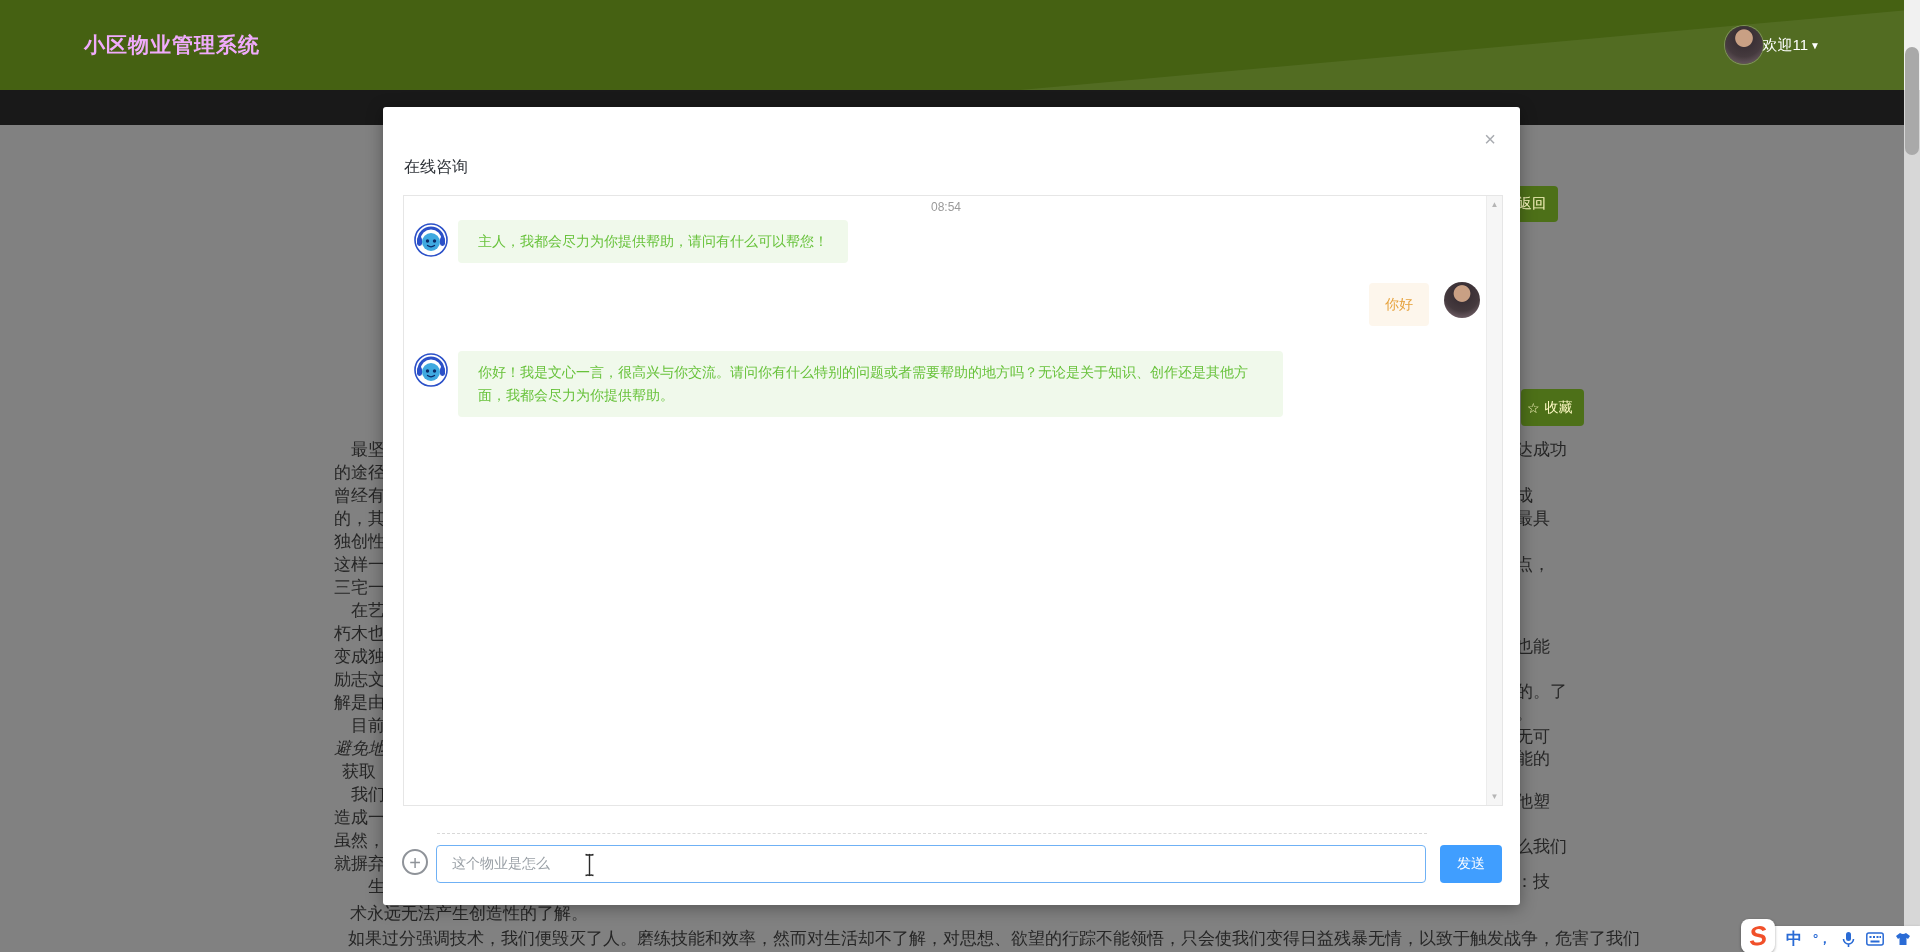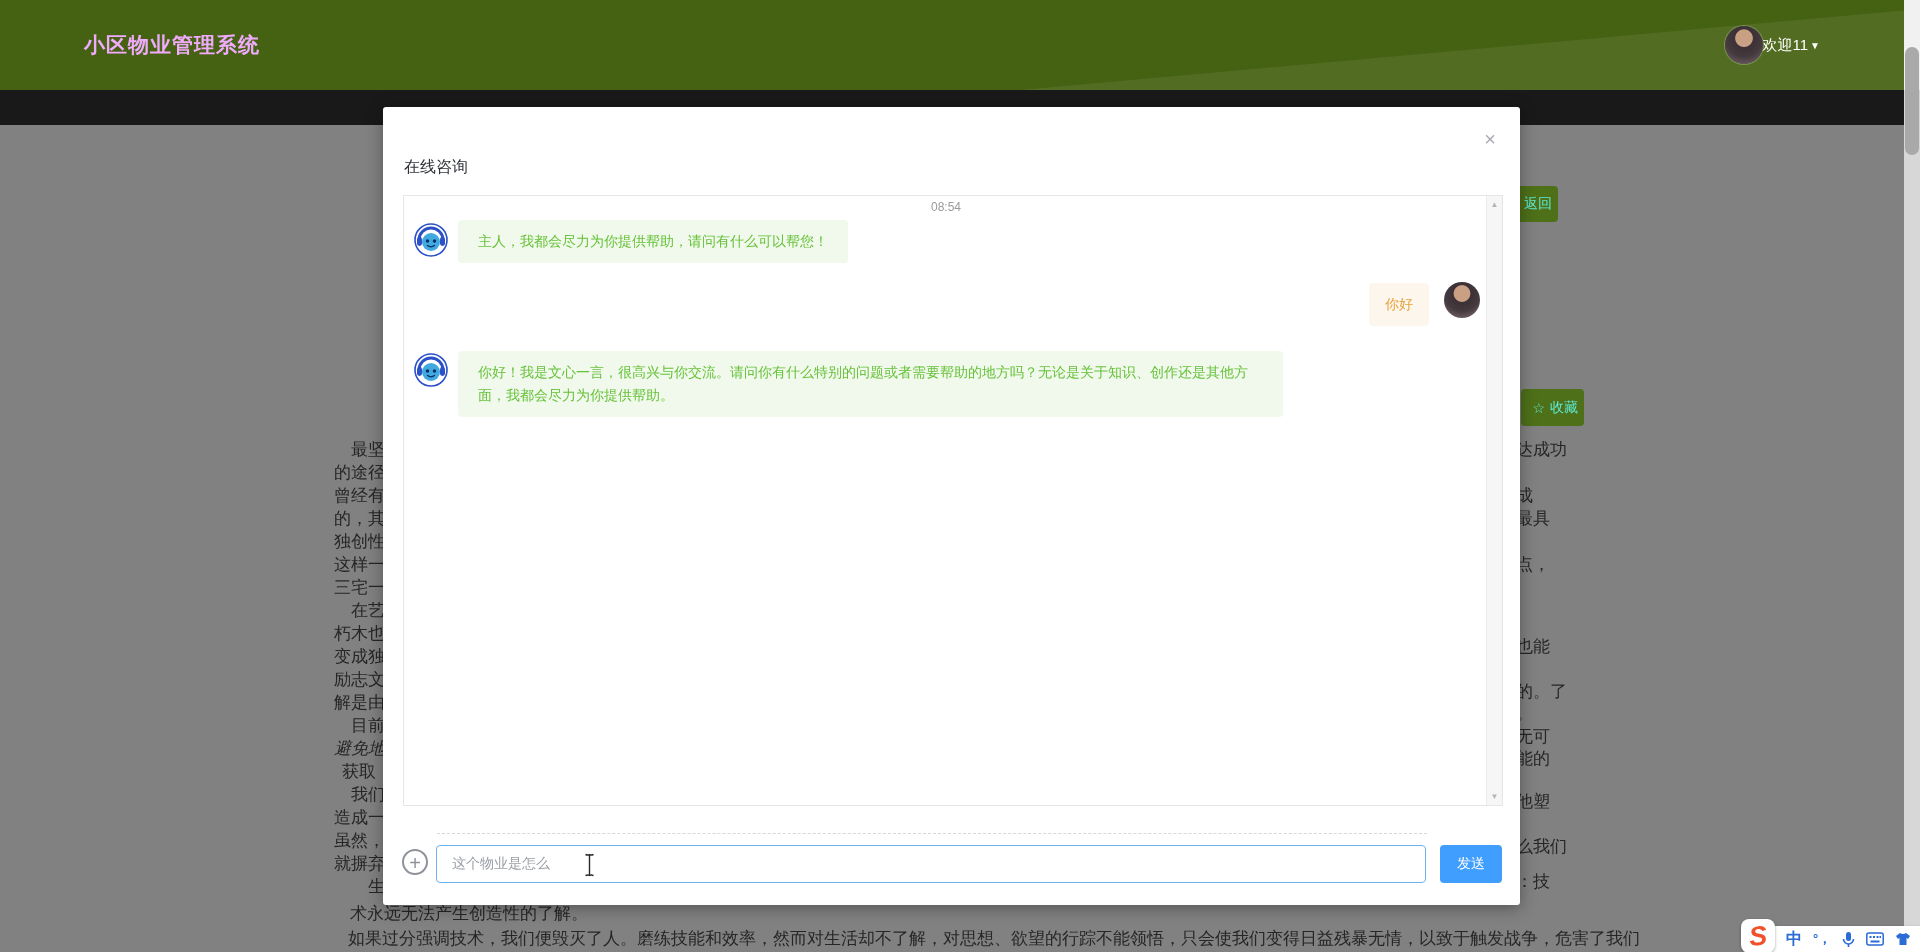--- a/index.html
+++ b/index.html
@@ -17,22 +17,22 @@
   .avatar{width:38px;height:38px;border-radius:50%;
     background:radial-gradient(circle at 50% 32%,#c9a084 26%,#3b3136 29%,#453a3e 58%,#7d6a72 100%);
     box-shadow:0 0 0 1px rgba(255,255,255,.25);}
   .welcome{color:#ffffff;font-size:15px;}
   .caret{color:#ffffff;font-size:10px;margin-left:2px;}
   
   .navbar{position:absolute;left:0;top:90px;width:1920px;height:35px;background:var(--nav_dark);z-index:1;}
   
   .page-bg{position:absolute;left:0;top:125px;width:1920px;height:827px;background:var(--dim_bg);z-index:0;}
   .frag{position:absolute;font-size:17px;line-height:19px;color:var(--dim_text);white-space:nowrap;z-index:1;}
-  .bg-btn{position:absolute;background:var(--button_green);color:#5eead4;font-size:14px;border:none;border-radius:4px;
-    display:flex;align-items:center;justify-content:flex-end;gap:5px;z-index:1;cursor:pointer;}
+  .bg-btn{position:absolute;background:var(--button_green);color:#fef9c3;font-size:14px;border:none;border-radius:4px;
+    display:flex;align-items:center;justify-content:flex-start;gap:5px;z-index:1;cursor:pointer;}
   .btn-back{left:1512px;top:186px;width:46px;height:36px;}
   .btn-fav{left:1521px;top:389px;width:63px;height:37px;}
   
   .modal{position:absolute;left:383px;top:107px;width:1137px;height:798px;background:#ffffff;border-radius:3px;
     box-shadow:0 3px 16px rgba(0,0,0,.35);z-index:10;}
   .modal-title{position:absolute;left:21px;top:25px;font-size:16px;color:#2f3339;margin-top:25px;}
   .modal-close{position:absolute;right:24px;top:22px;font-size:20px;line-height:20px;color:#a8abb0;cursor:pointer;}
   
   .chat-panel{position:absolute;left:20px;top:88px;width:1100px;height:611px;border:1px solid #e6e6e6;background:#fff;box-sizing:border-box;padding-left:44px;}
   .chat-scrollbar{position:absolute;right:0;top:0;width:16px;height:609px;background:#f6f6f6;border-left:1px solid #ececec;box-sizing:border-box;}

